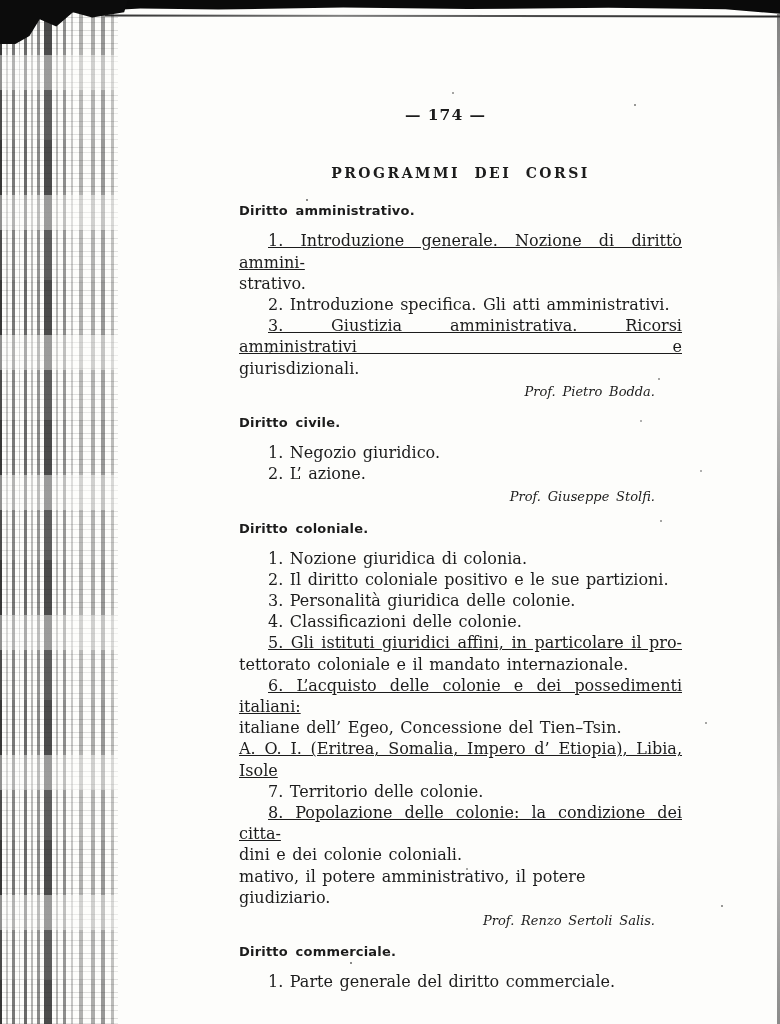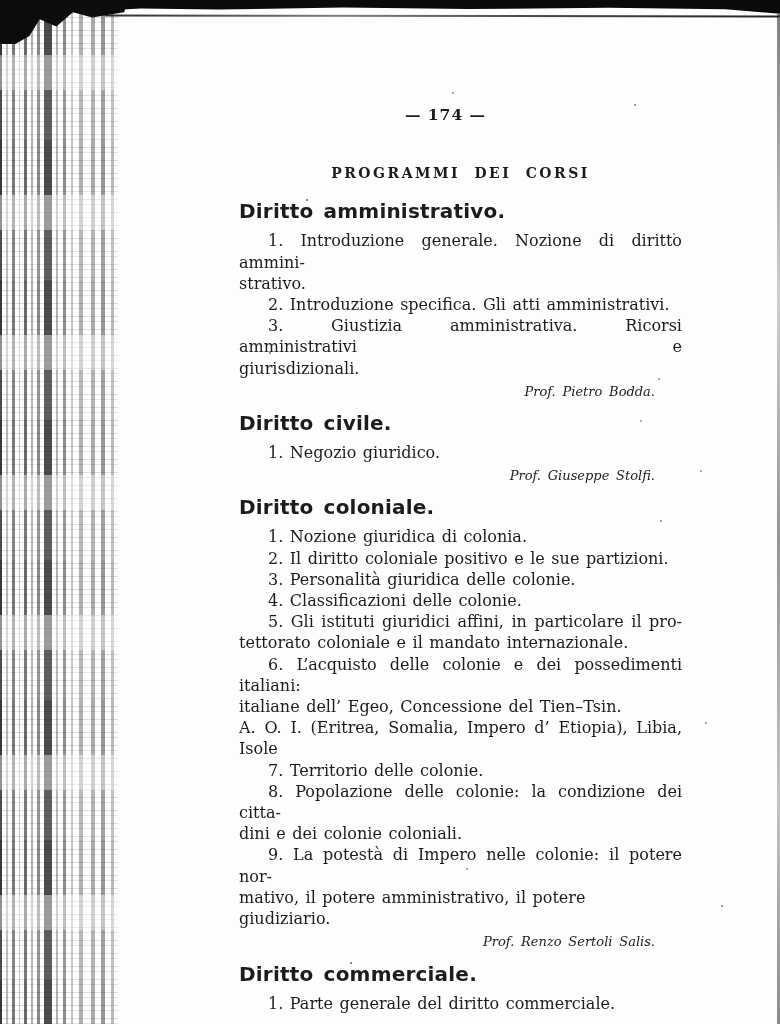--- a/index.html
+++ b/index.html
@@ -126,33 +126,34 @@
     text-align: center;
     font-size: 14px;
     font-weight: 700;
     letter-spacing: 2.5px;
     word-spacing: 7px;
     margin: 0 0 16px 0;
   }
   .course { margin: 0 0 10px 0; }
   .course-heading {
     font-family: "DejaVu Sans", "Liberation Sans", sans-serif;
-    font-size: 20px;
+    font-size: 13px;
     font-weight: 700;
     letter-spacing: 0.2px;
     word-spacing: 3px;
     line-height: 22px;
     margin: 0 0 8px 0;
   }
   .item { margin: 0; }
   .line { word-spacing: 0.09em; }
   .line.first { text-indent: 29px; }
   .line.full {
     text-align: justify;
     text-align-last: justify;
+    text-decoration: underline;
   }
   .professor {
     font-style: italic;
     text-align: right;
     padding-right: 27px;
     margin-top: 2px;
     font-size: 13px;
     word-spacing: 0.2em;
   }
 </style>
@@ -186,20 +187,23 @@
             <div class="line first full">3. Giustizia amministrativa. Ricorsi amministrativi e</div>
             <div class="line cont">giurisdizionali.</div>
           </div>
           <div class="professor">Prof. Pietro Bodda.</div>
         </section>
         <section class="course">
           <h2 class="course-heading">Diritto civile.</h2>
           <div class="item">
             <div class="line first">1. Negozio giuridico.</div>
           </div>
+          <div class="item">
+            <div class="line first">2. L’ azione.</div>
+          </div>
           <div class="professor">Prof. Giuseppe Stolfi.</div>
         </section>
         <section class="course">
           <h2 class="course-heading">Diritto coloniale.</h2>
           <div class="item">
             <div class="line first">1. Nozione giuridica di colonia.</div>
           </div>
           <div class="item">
             <div class="line first">2. Il diritto coloniale positivo e le sue partizioni.</div>
           </div>
@@ -219,21 +223,20 @@
             <div class="line cont full">A. O. I. (Eritrea, Somalia, Impero d’ Etiopia), Libia, Isole</div>
           </div>
           <div class="item">
             <div class="line first">7. Territorio delle colonie.</div>
           </div>
           <div class="item">
             <div class="line first full">8. Popolazione delle colonie: la condizione dei citta-</div>
             <div class="line cont">dini e dei colonie coloniali.</div>
           </div>
           <div class="item">
-            <div class="line first full">9. La potestà di Impero nelle colonie: il potere nor-</div>
             <div class="line cont">mativo, il potere amministrativo, il potere giudiziario.</div>
           </div>
           <div class="professor">Prof. Renzo Sertoli Salis.</div>
         </section>
         <section class="course">
           <h2 class="course-heading">Diritto commerciale.</h2>
           <div class="item">
             <div class="line first">1. Parte generale del diritto commerciale.</div>
           </div>
         </section>

